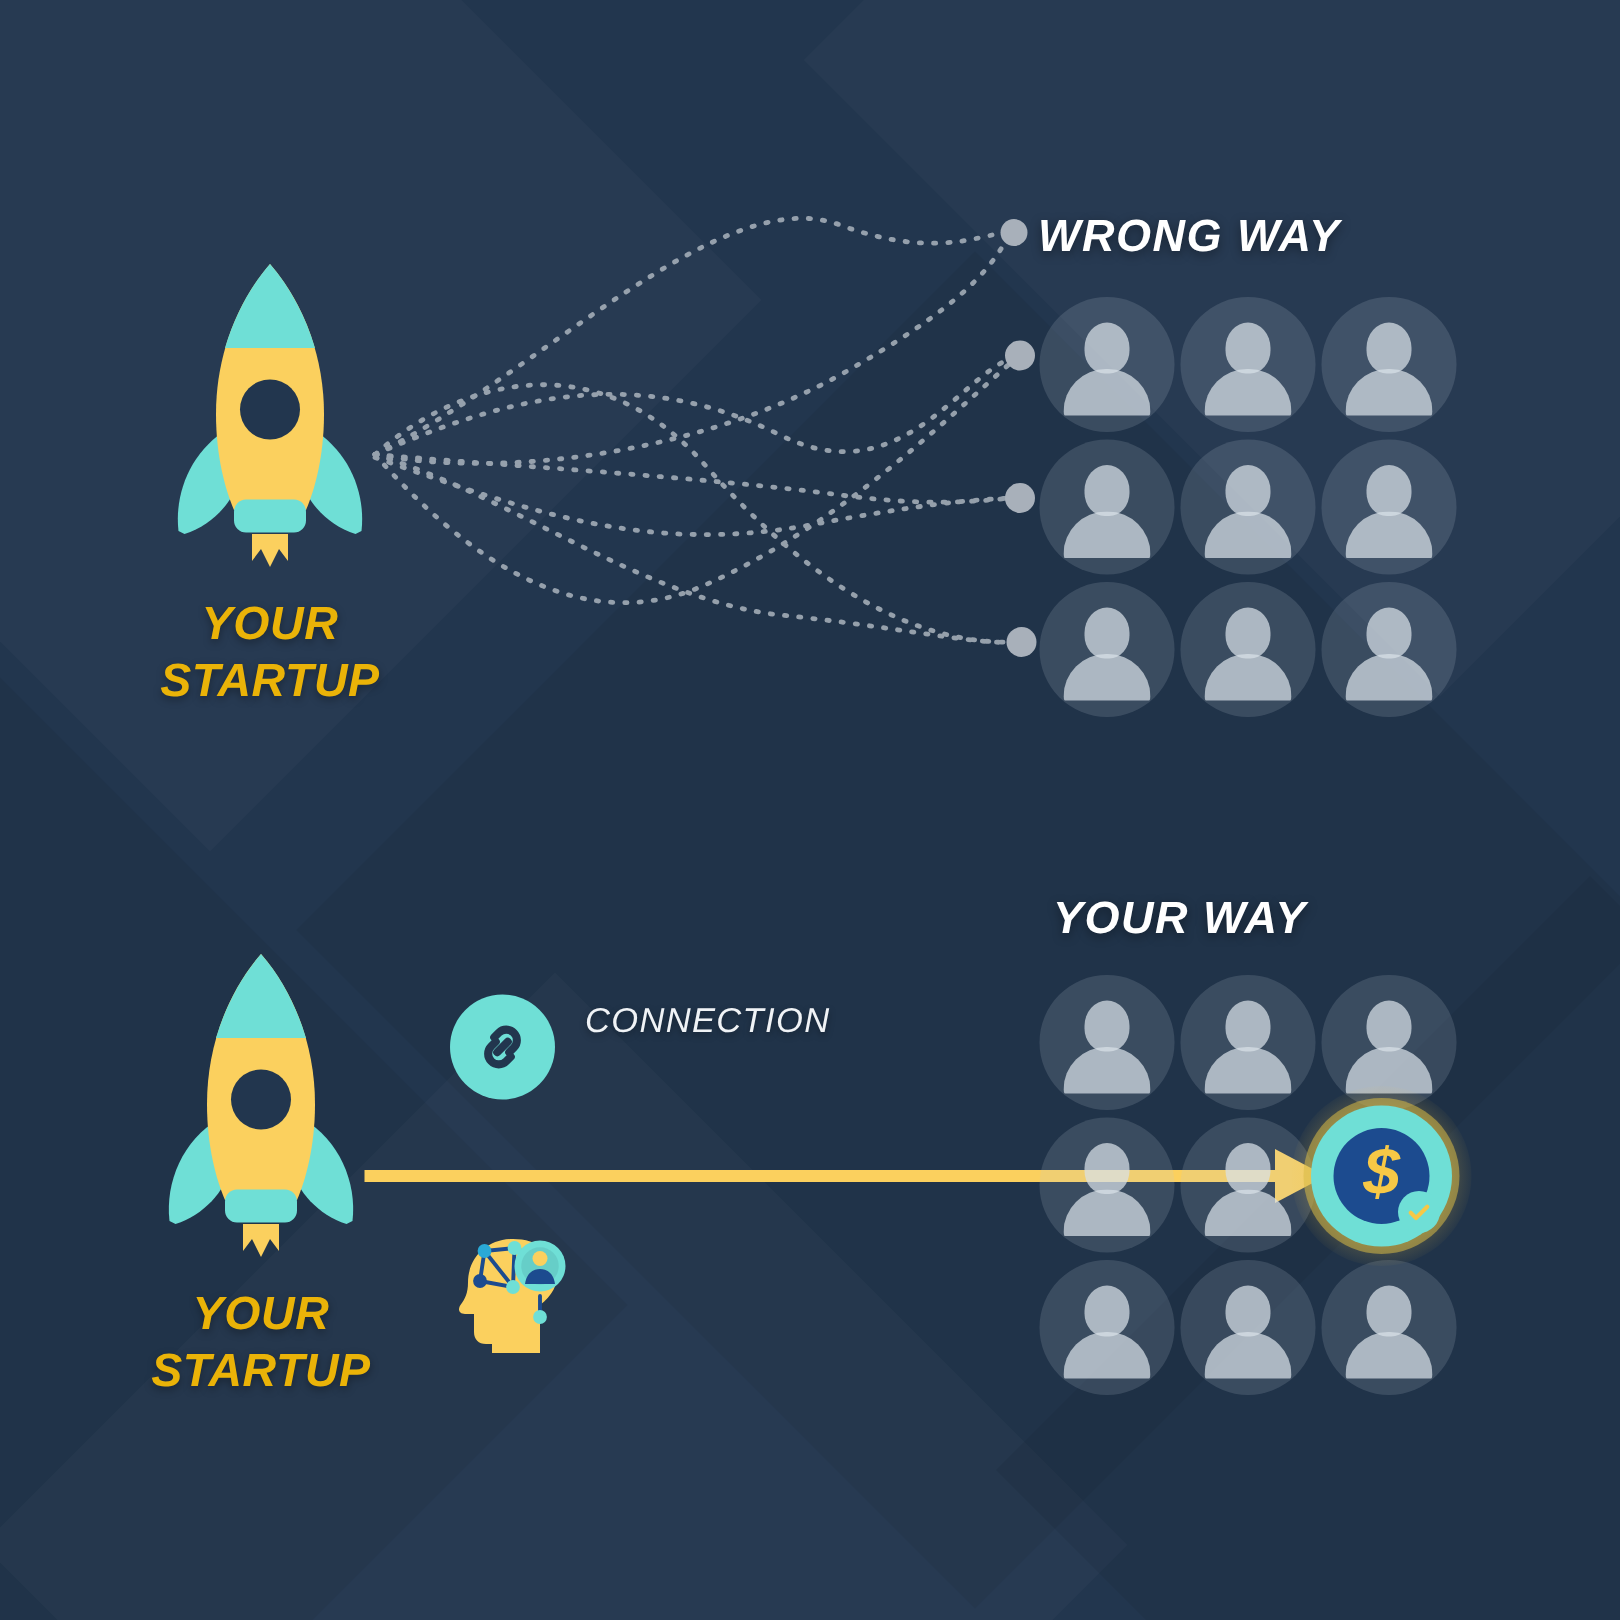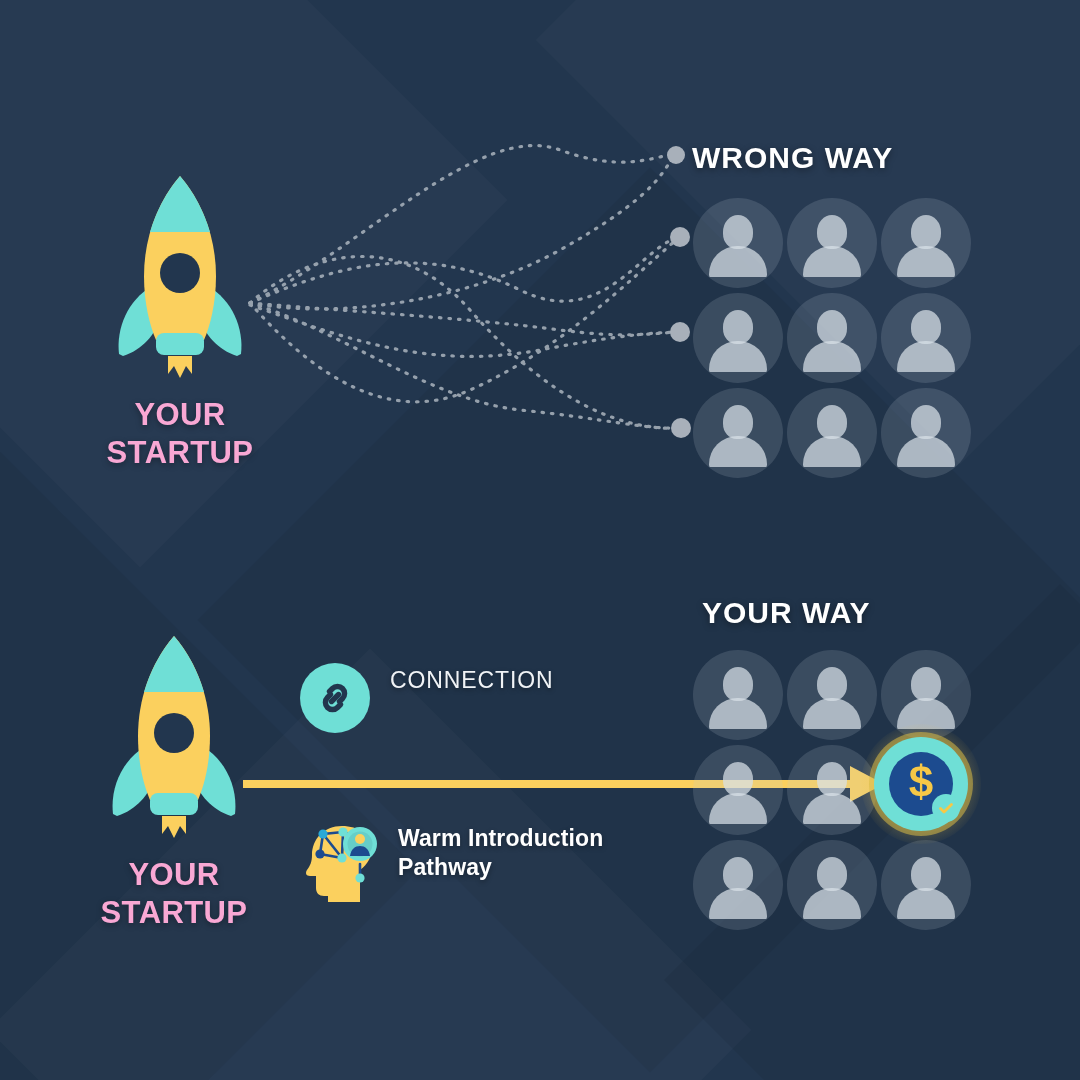--- a/index.html
+++ b/index.html
@@ -7,35 +7,36 @@
     width: 1080px; height: 1080px;
     background: #22364e;
     font-family: "Liberation Sans", sans-serif;
     overflow: hidden;
   }
   #stage {
     position: relative;
     width: 1080px; height: 1080px;
     background: #22364e;
     overflow: hidden;
+    font-style: italic;
   }
   
   .bg-layer { position: absolute; inset: 0; overflow: hidden; pointer-events: none; }
   .bg-shape {
     position: absolute;
     background: rgba(255,255,255,0.022);
   }
   .bg-shape.dark { background: rgba(0,0,0,0.055); }
 
   
   .rocket-block { position: absolute; text-align: center; }
   .rocket { position: relative; }
   .startup-label {
     margin-top: 14px;
-    color: #f9a8d4;
+    color: #eab308;
     font-weight: bold;
     font-size: 31px;
     line-height: 1.22;
     letter-spacing: 0.4px;
     text-shadow: 0 2px 6px rgba(0,0,0,0.35);
   }
 
   
   .way-title {
     position: absolute;
@@ -316,24 +317,20 @@
         <circle cx="62" cy="21" r="5" fill="#fbd05e"></circle>
         <path d="M52,38 C53,31 57,28 62,28 C67,28 71,31 72,38 Z" fill="#1c4b8f"></path>
 
         <circle cx="25" cy="16" r="4.6" fill="#2aa9d6"></circle>
         <circle cx="45" cy="14" r="4.6" fill="#6fdfd6"></circle>
         <circle cx="44" cy="40" r="4.6" fill="#6fdfd6"></circle>
         <circle cx="22" cy="36" r="4.6" fill="#1c4b8f"></circle>
         <circle cx="62" cy="60" r="4.6" fill="#6fdfd6"></circle>
       </svg>
     </div>
-    <div class="feature-text" style="margin-left:14px; padding-top:6px;">
-      <div class="feat-bold">Warm Introduction</div>
-      <div class="feat-bold">Pathway</div>
-    </div>
   </div>
 
   <div class="avatar-grid" style="left:693px; top:650px;">
     <div class="avatar">
         <span class="circ"></span>
         <span class="head"></span>
         <span class="body"></span>
       </div>
     <div class="avatar">
         <span class="circ"></span>

